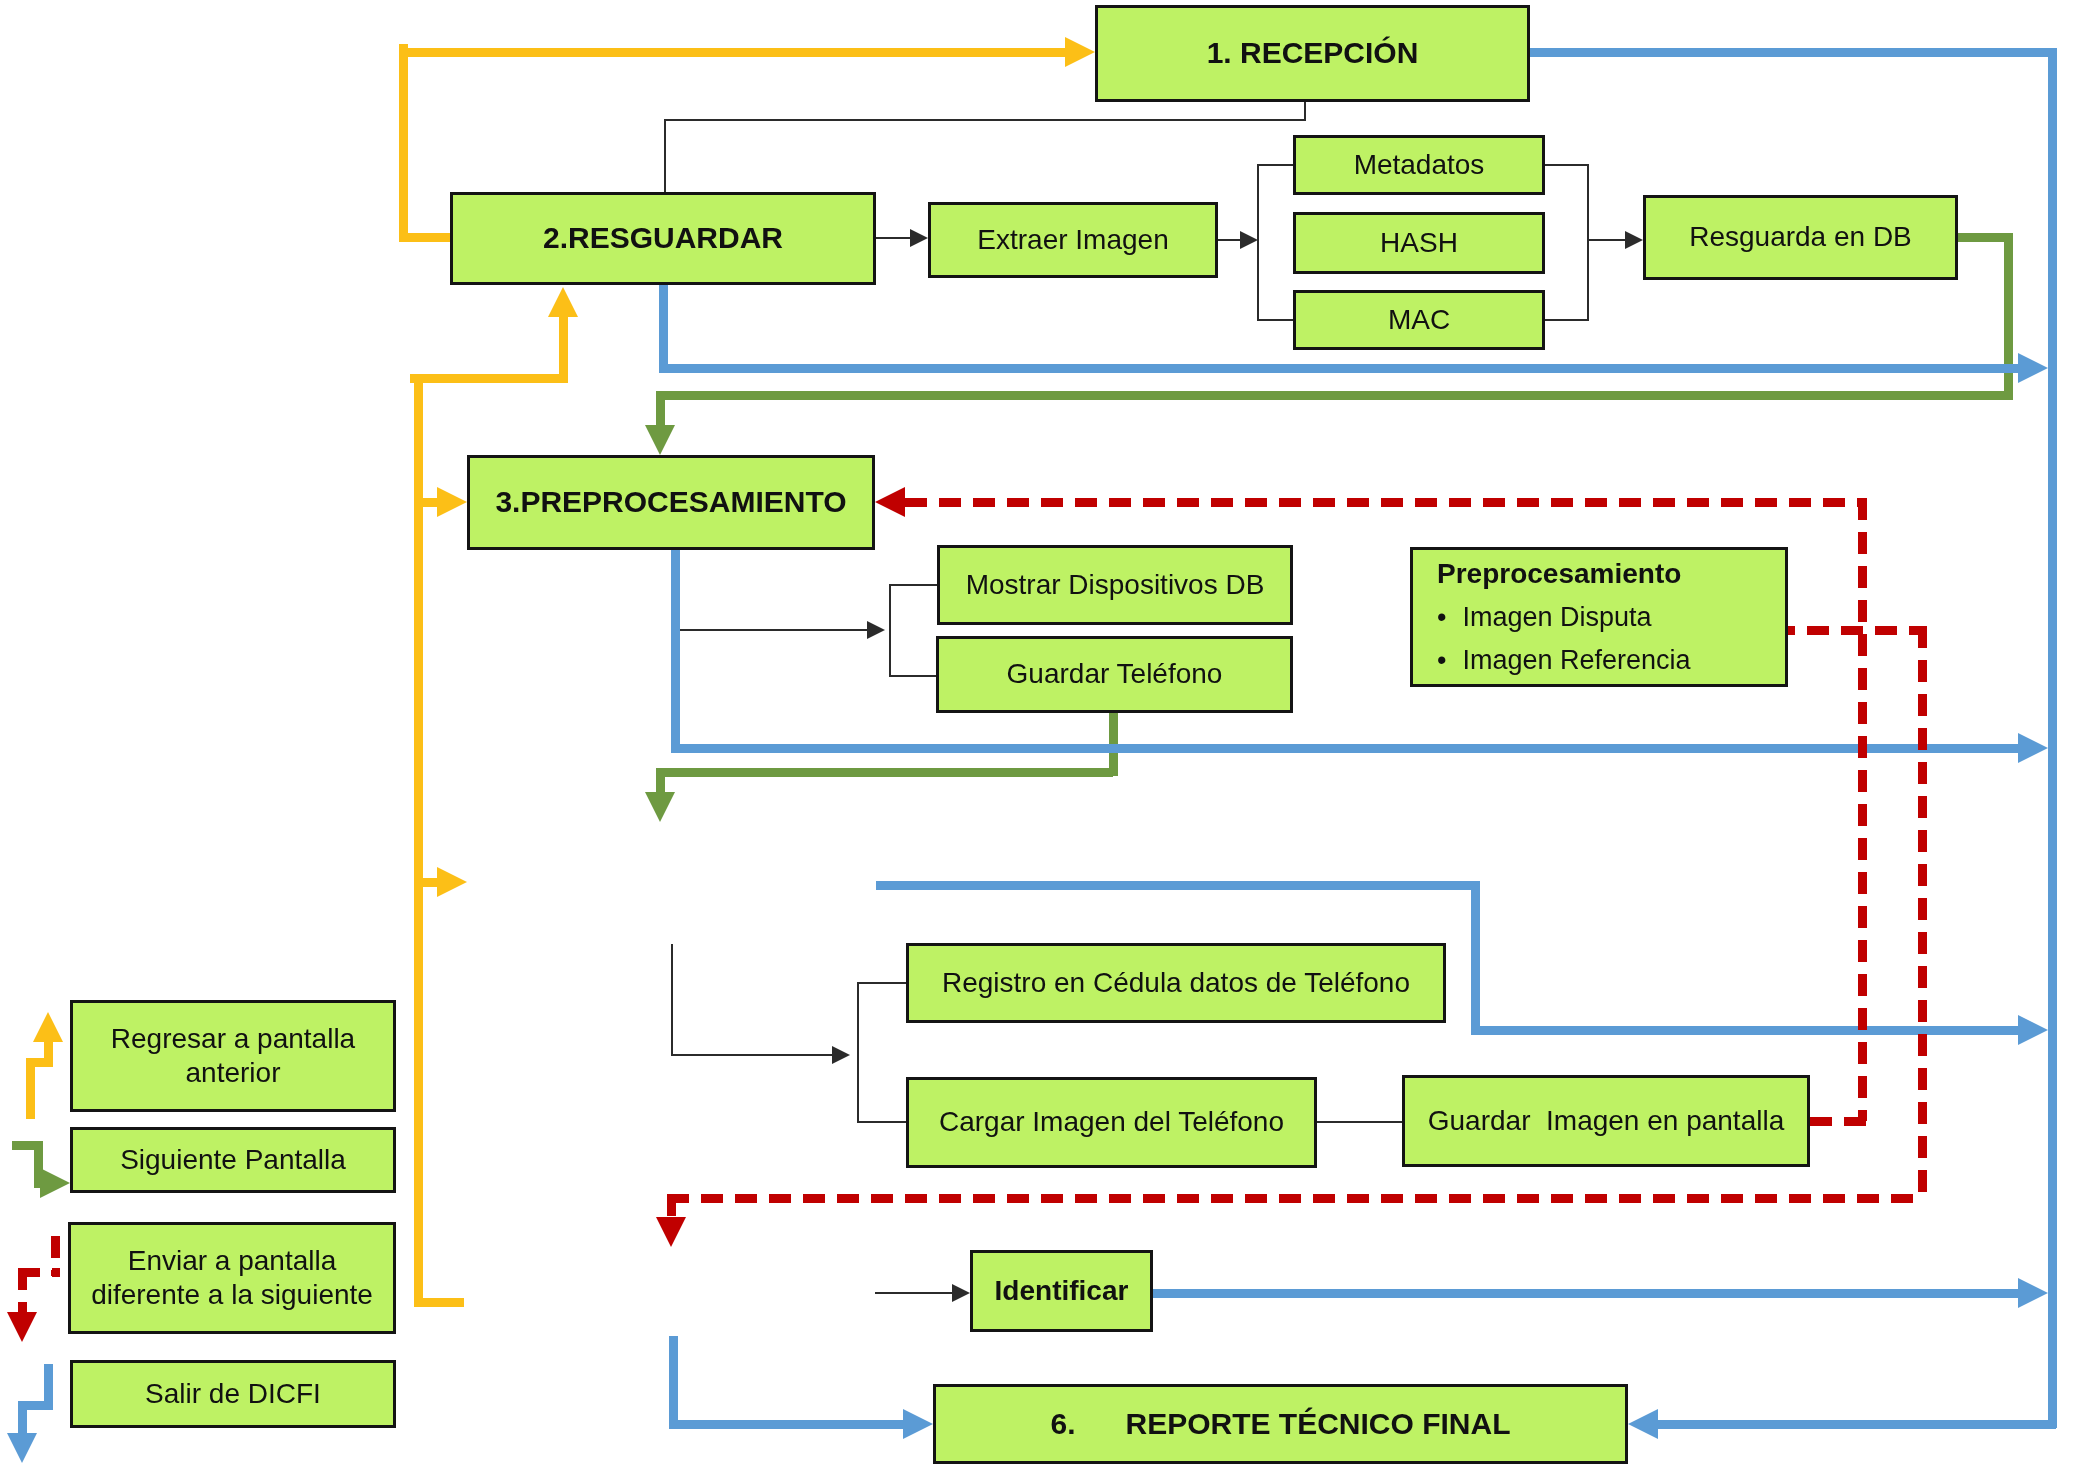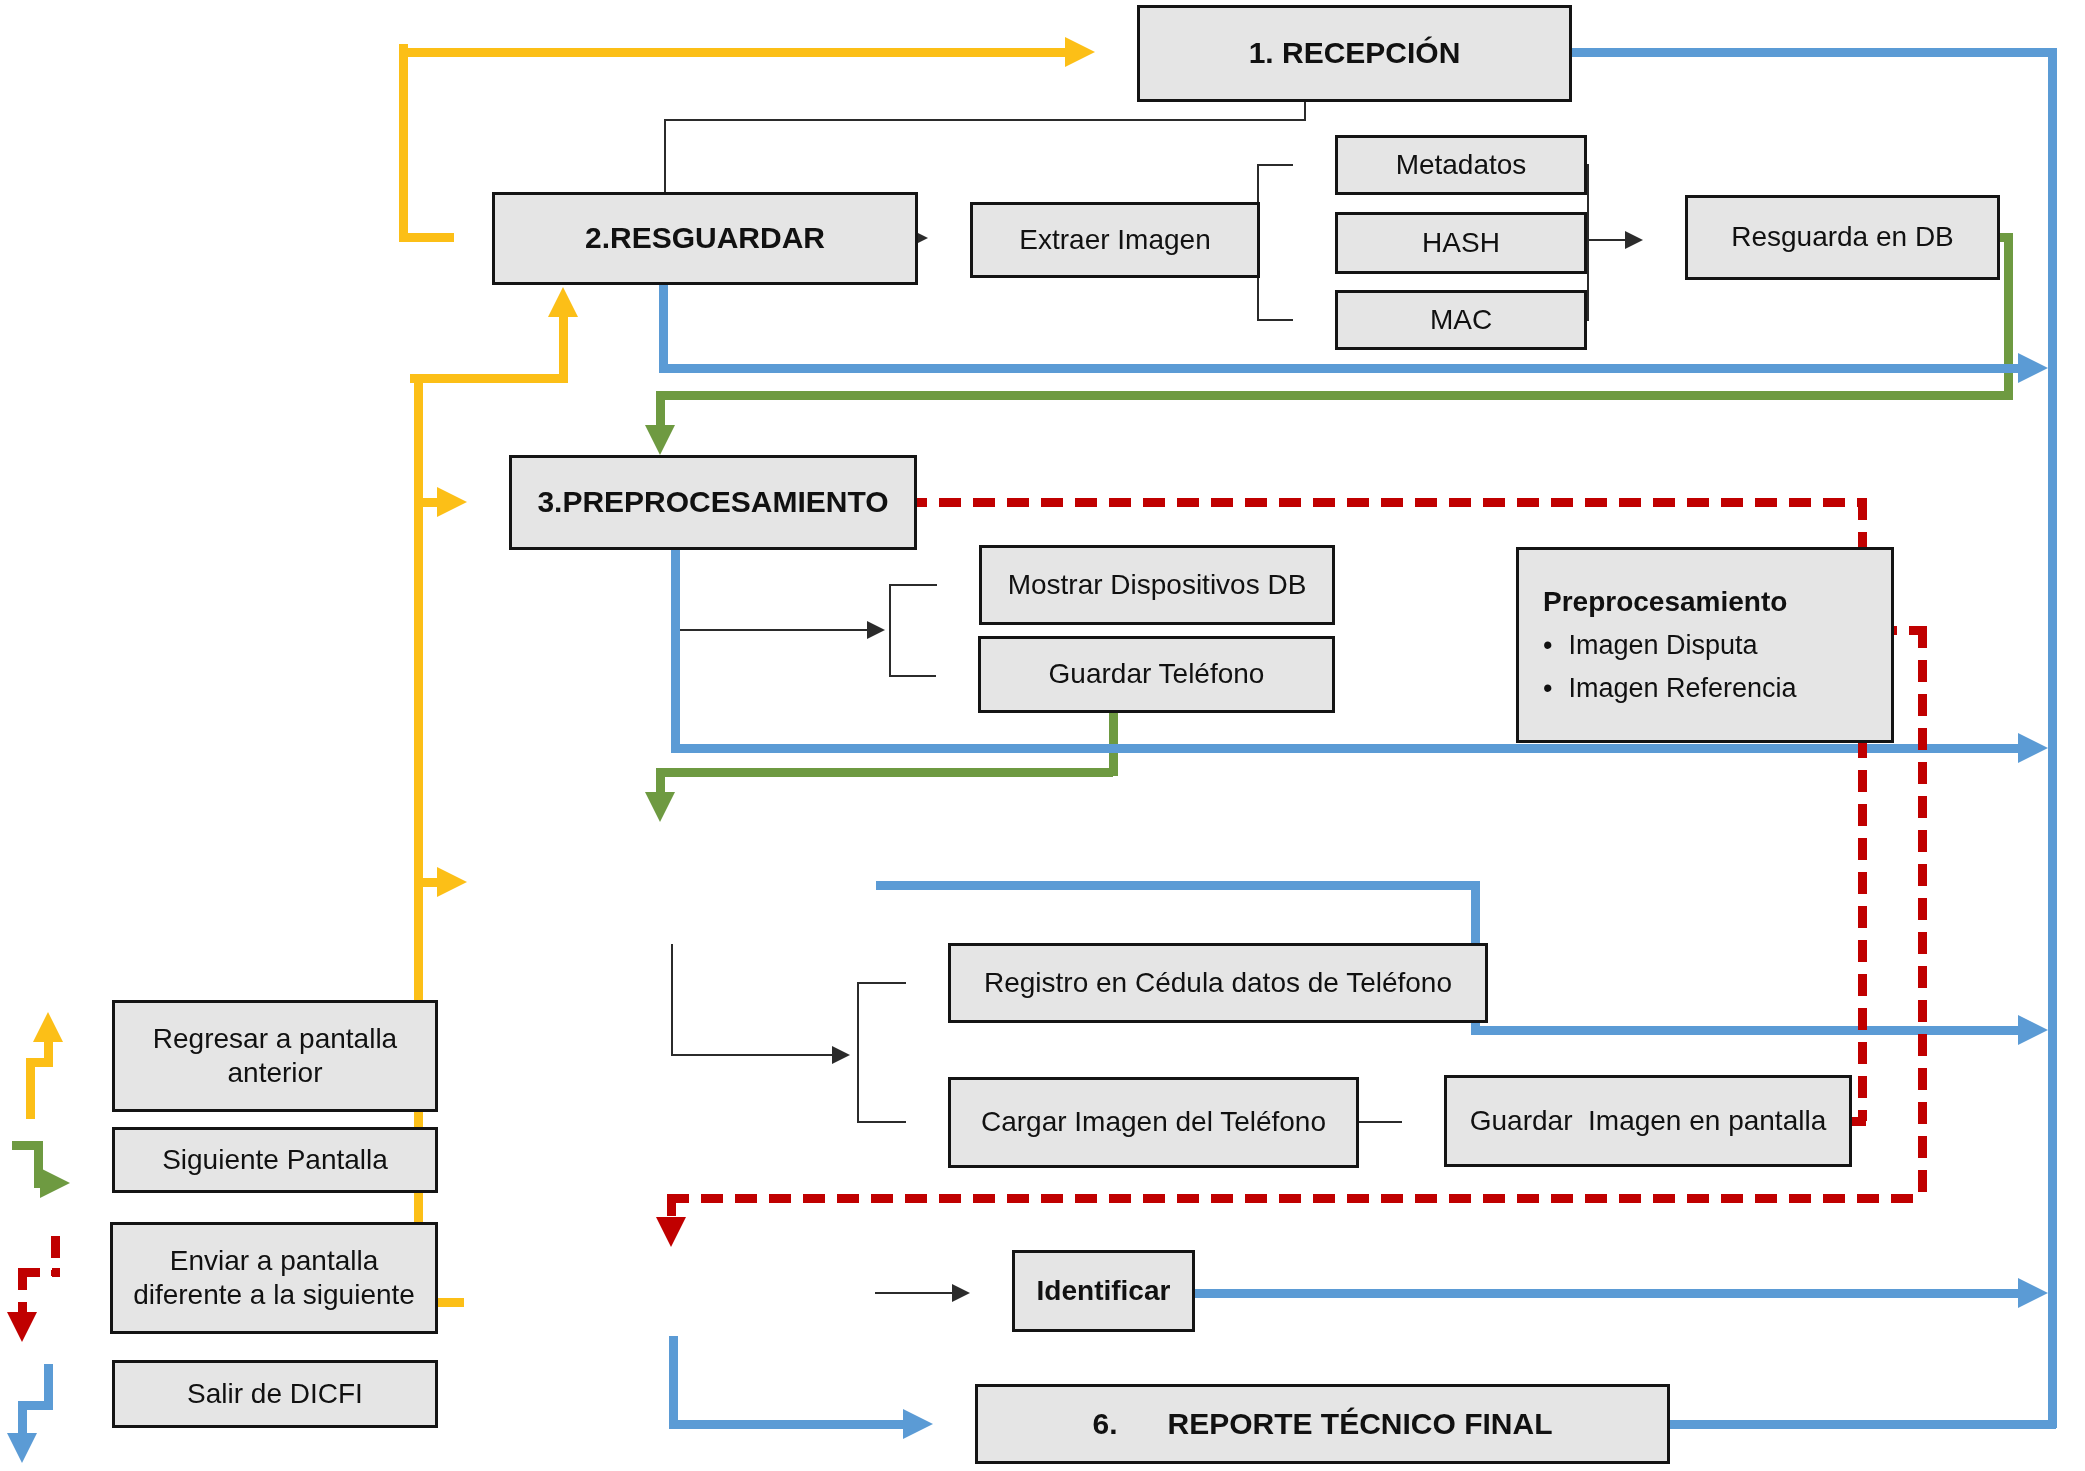--- a/index.html
+++ b/index.html
@@ -1,19 +1,19 @@
 <!DOCTYPE html>
 <html style="--yellow: #FCBF17; --green: #6E9A41; --blue: #5B9BD5; --red: #C00000; --box_border: #141414; --connector_black: #2B2B2B; --background: #FFFFFF;"><head>
 <meta charset="utf-8">
 <style>
   html,body{margin:0;padding:0;background:#ffffff;}
   .canvas{position:relative;width:2085px;height:1471px;background:#ffffff;overflow:hidden;
           font-family:"Liberation Sans", sans-serif;color:#111;}
-  .box{position:absolute;border:3px solid var(--box_border,#111);background:#e5e5e5;
-       display:flex;align-items:center;justify-content:center;text-align:center;box-sizing:border-box;margin-left:42px;}
+  .box{position:absolute;border:3px solid var(--box_border,#111);background:#bef264;
+       display:flex;align-items:center;justify-content:center;text-align:center;box-sizing:border-box;}
   .lbl{white-space:pre-wrap;line-height:1.22;}
   .bold{font-weight:bold;}
   .f30{font-size:30px;} .f28{font-size:28px;}
   .infobox{flex-direction:column;align-items:flex-start;justify-content:center;
            padding:10px 14px 10px 26px;text-align:left;}
   .info-row{display:flex;gap:16px;align-items:baseline;font-size:27px;margin-top:10px;}
   .path{display:contents;}
   .seg{position:absolute;background:currentColor;}
   .seg-dash-h{background:repeating-linear-gradient(90deg,currentColor 0 22px,transparent 22px 34px);}
   .seg-dash-v{background:repeating-linear-gradient(180deg,currentColor 0 22px,transparent 22px 34px);}
@@ -215,21 +215,21 @@
   </div>
 
   <div class="box" style="left:937px;top:545px;width:356px;height:80px;">
     <span class="lbl f28">Mostrar Dispositivos DB</span>
   </div>
 
   <div class="box" style="left:936px;top:636px;width:357px;height:77px;">
     <span class="lbl f28">Guardar Teléfono</span>
   </div>
 
-  <div class="box infobox" style="left:1474px;top:547px;width:378px;height:196px;padding-left:24px;">
+  <div class="box infobox" style="left:1410px;top:547px;width:378px;height:140px;padding-left:24px;">
     <span class="lbl bold f28">Preprocesamiento</span>
     <span class="info-row">
       <span>•</span>
       <span class="lbl">Imagen Disputa</span>
     </span>
     <span class="info-row">
       <span>•</span>
       <span class="lbl">Imagen Referencia</span>
     </span>
   </div>

